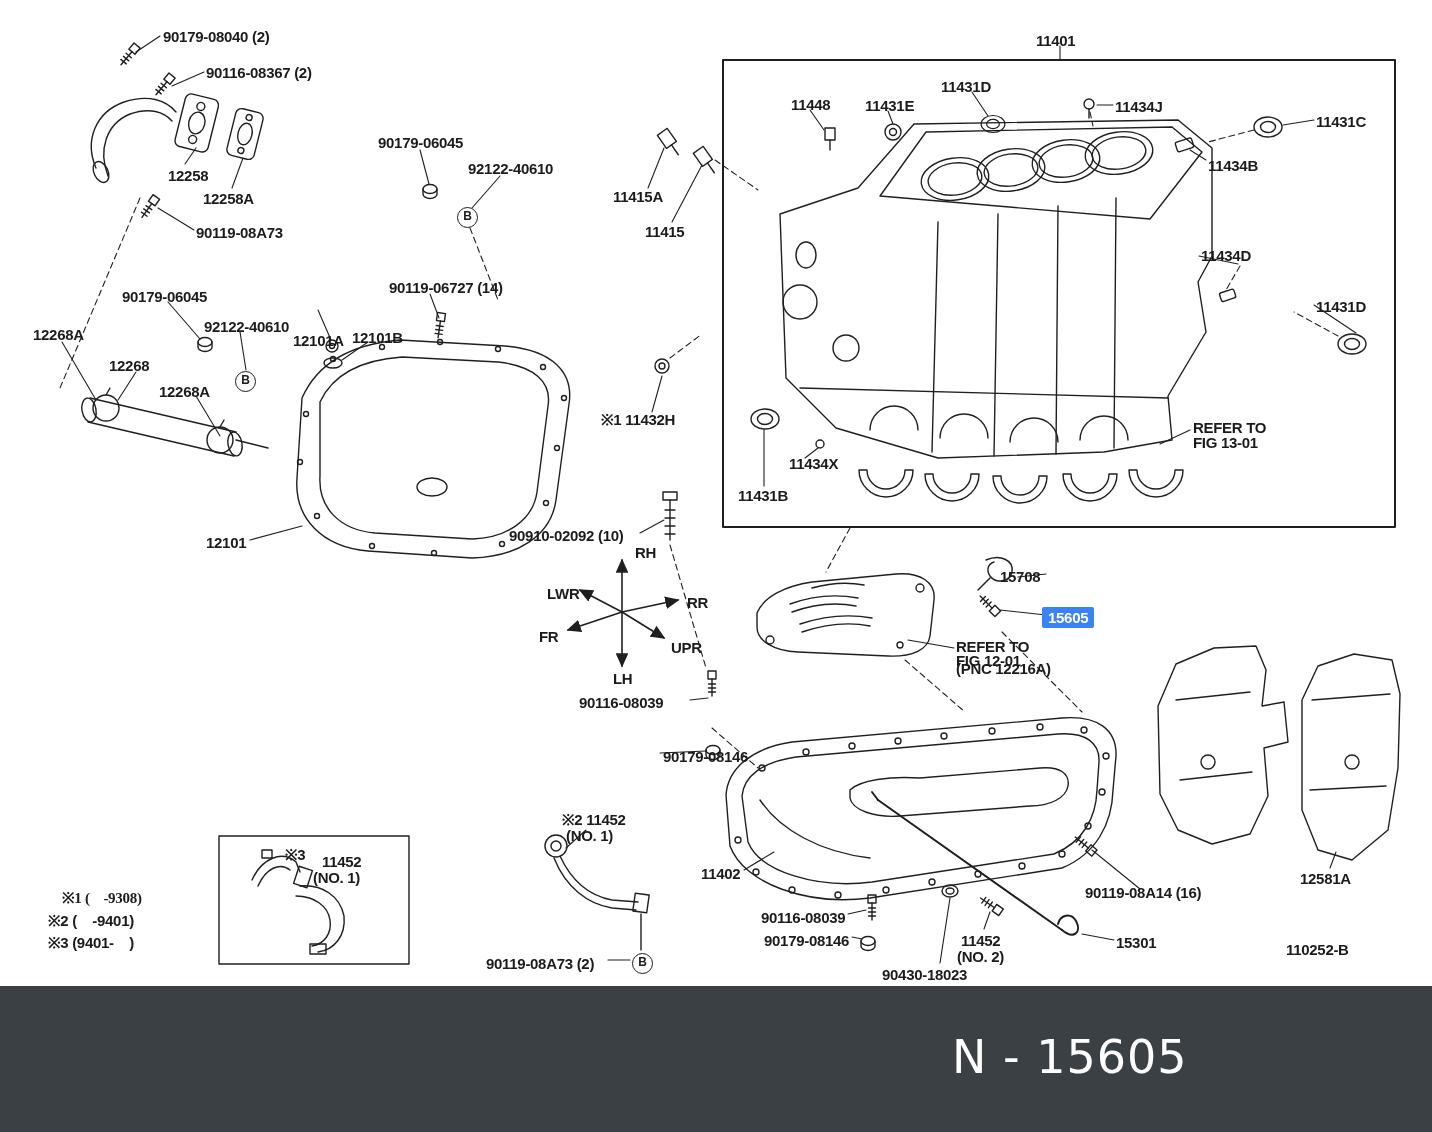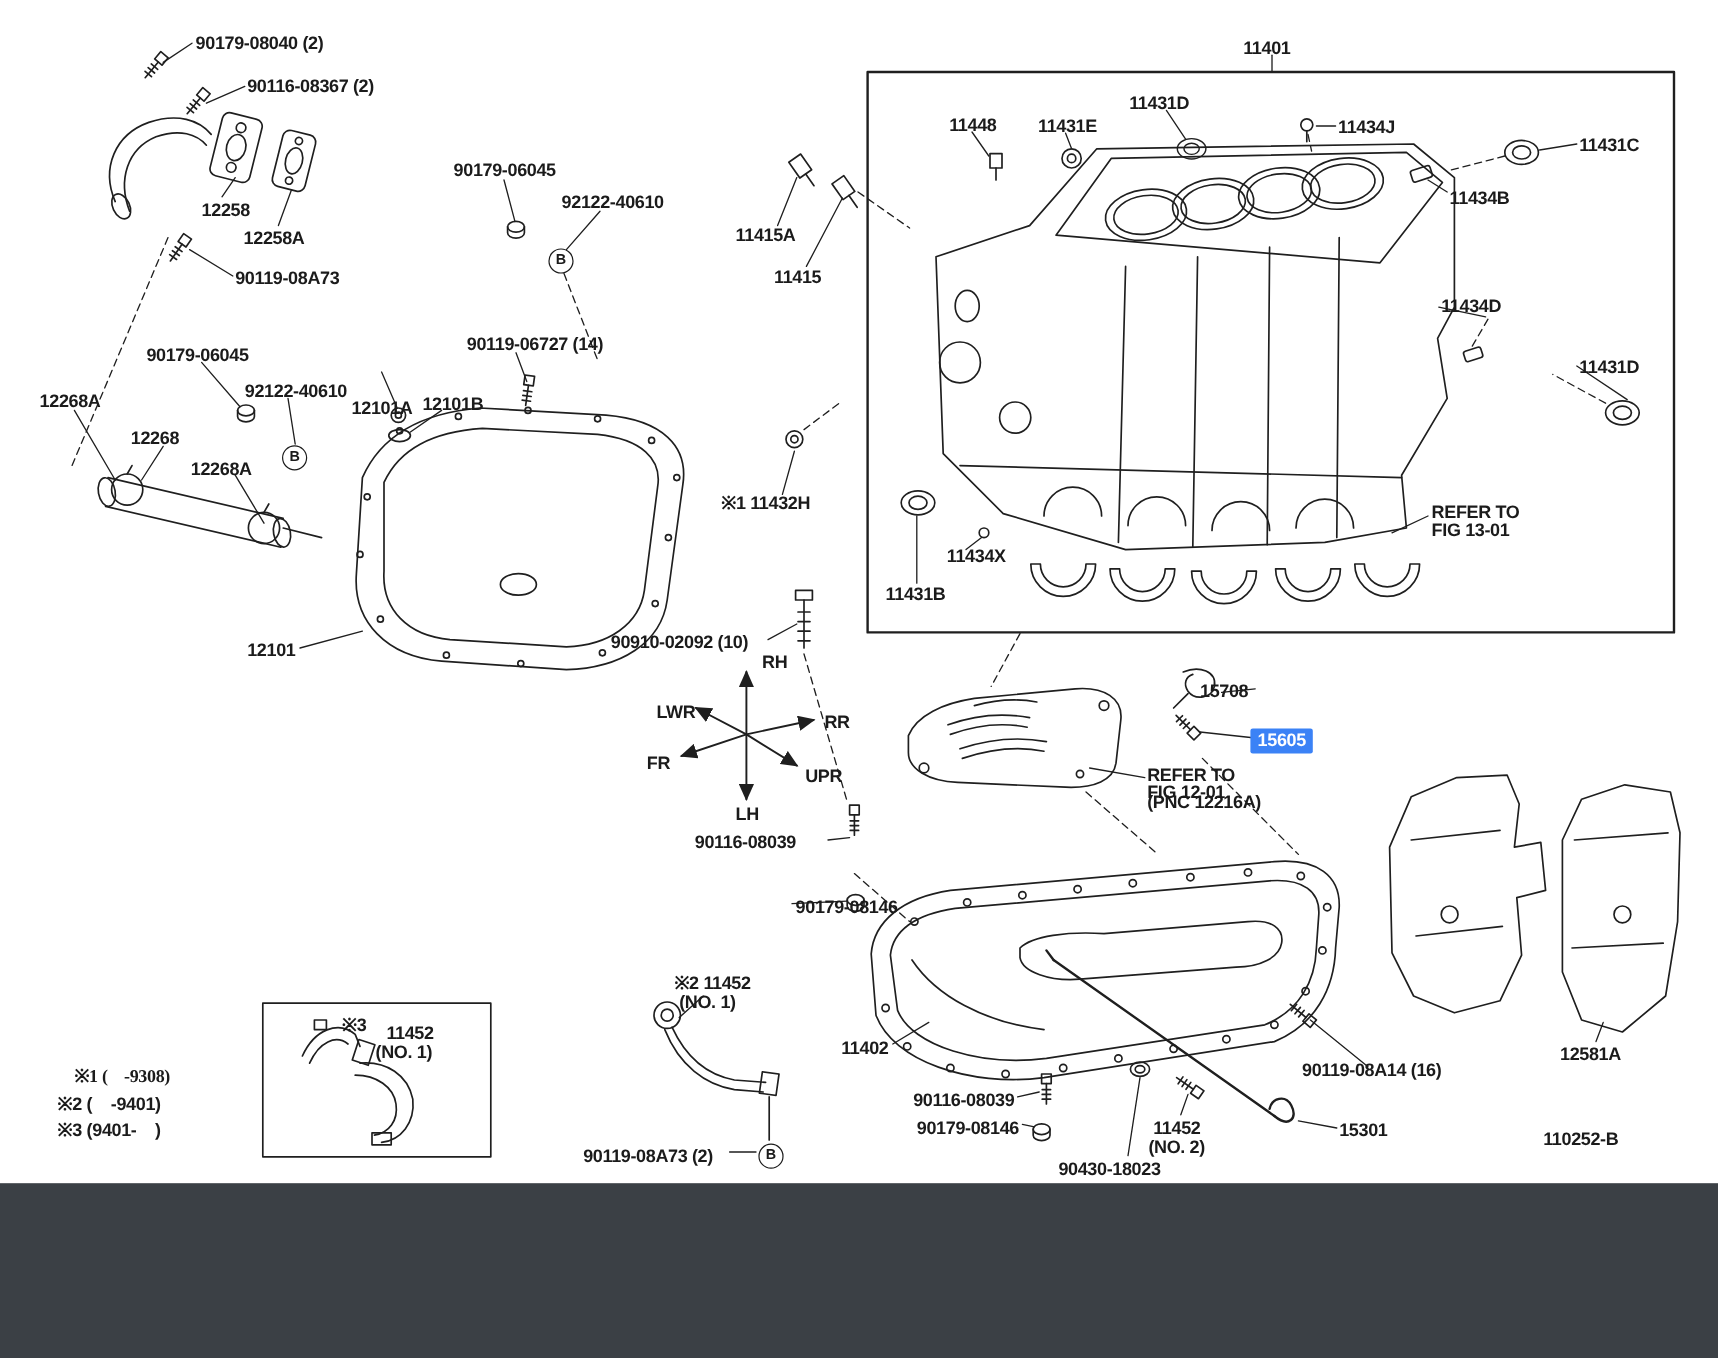--- a/index.html
+++ b/index.html
@@ -407,15 +407,16 @@
       <div class="lbl note" style="left: 1286px; top: 941px;">110252-B</div>
       <div class="lbl note" style="left: 62px; top: 890px; font-family: Liberation Serif, serif;">※1 (    -9308)</div>
       <div class="lbl note" style="left: 48px; top: 912px;">※2 (    -9401)</div>
       <div class="lbl note" style="left: 48px; top: 934px;">※3 (9401-    )</div>
       <div class="lbl bubble" style="left: 457px; top: 207px;">B</div>
       <div class="lbl bubble" style="left: 235px; top: 371px;">B</div>
       <div class="lbl bubble" style="left: 632px; top: 953px;">B</div>
     </div>
 
   <div id="banner" class="banner" style="background: rgb(59, 64, 69);">
+    <span class="br">N - 15605</span>
   </div>
 
 </div>
 
 </body></html>

